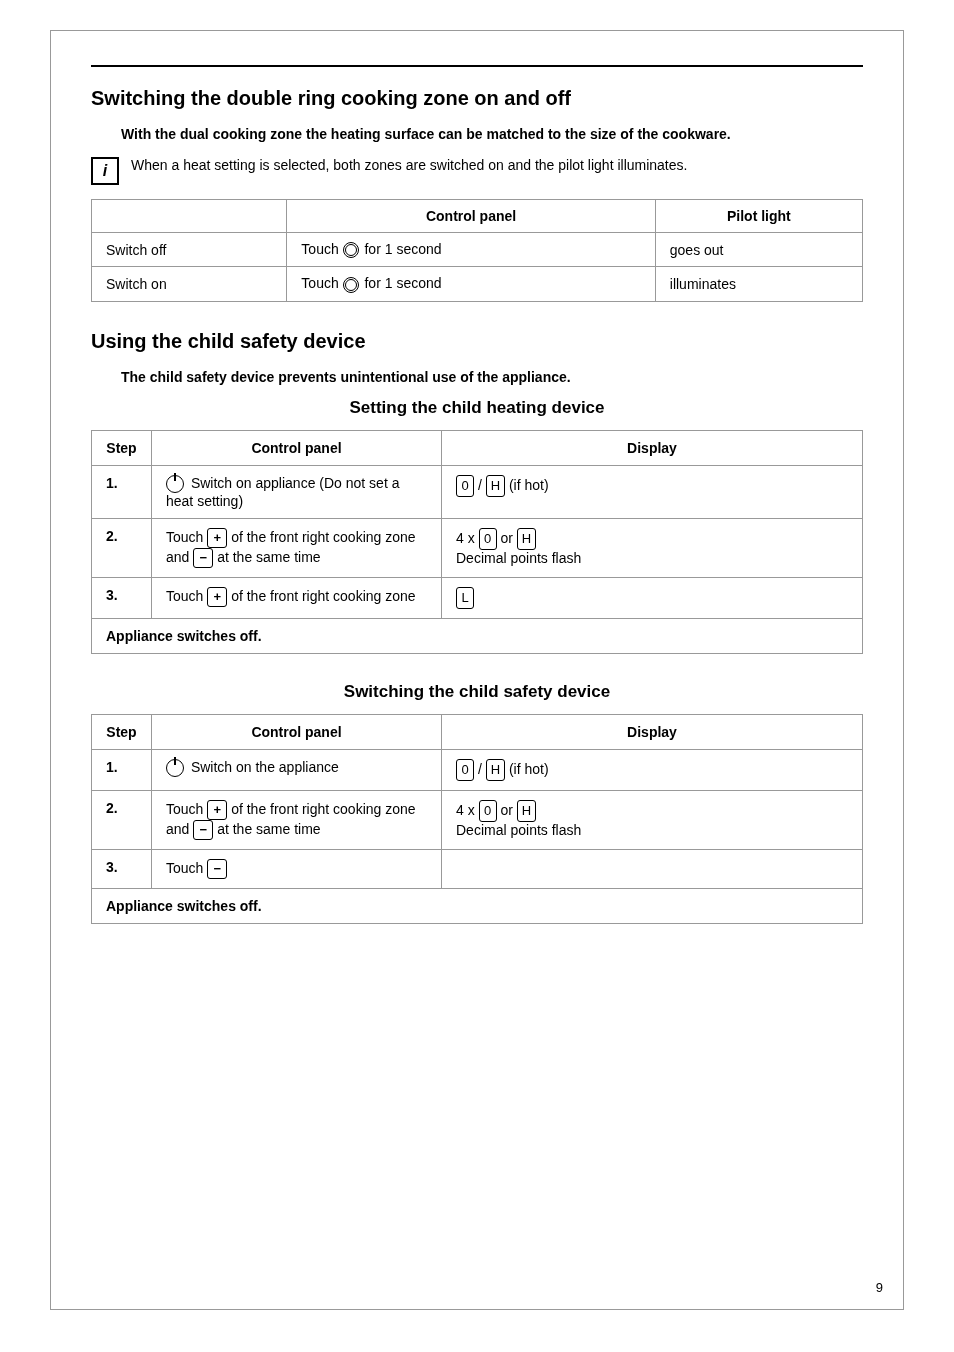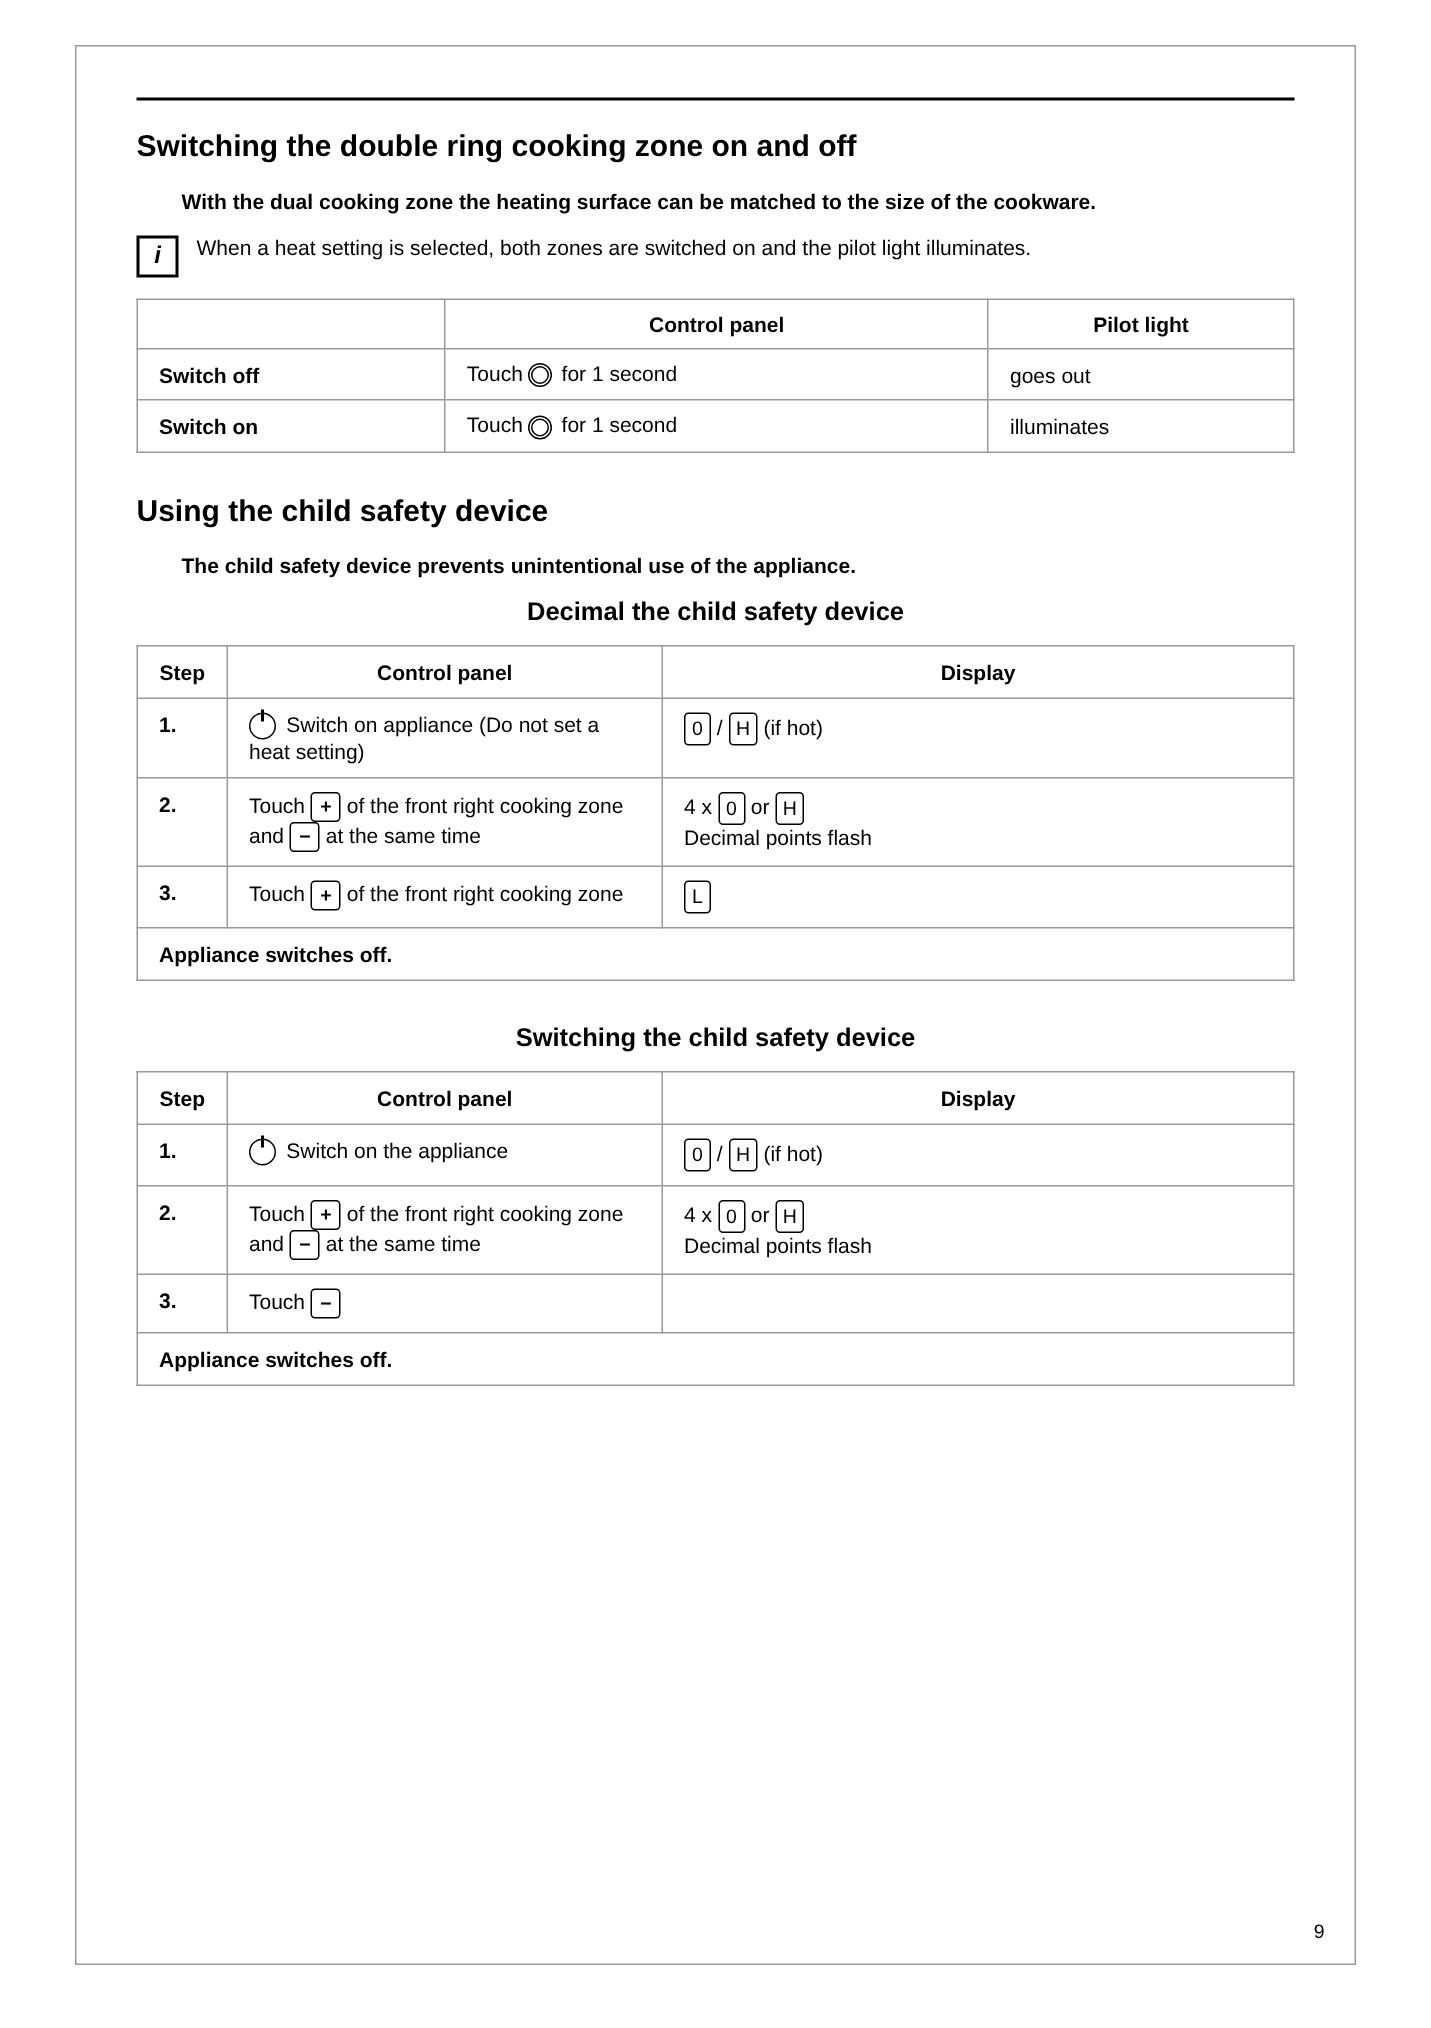--- a/index.html
+++ b/index.html
@@ -85,21 +85,21 @@
       text-align: left;
     }
 
     .switch-table th {
       font-weight: bold;
       background: #fff;
       text-align: center;
     }
 
     .switch-table td:first-child {
-      font-weight: bold;
+      font-weight: normal;
     }
 
     
     .step-table {
       width: 100%;
       border-collapse: collapse;
       margin-bottom: 0;
     }
 
     .step-table th, .step-table td {
@@ -253,21 +253,21 @@
         </tr>
       </tbody>
     </table>
   </div>
 
   <div class="section">
     <h2>Using the child safety device</h2>
     <p class="intro-text">The child safety device prevents unintentional use of the appliance.</p>
 
     <div class="section">
-      <h3>Decimal the child safety device</h3>
+      <h3>Setting the child heating device</h3>
 
       <table class="step-table">
         <thead>
           <tr>
             <th>Step</th>
             <th>Control panel</th>
             <th>Display</th>
           </tr>
         </thead>
         <tbody>

